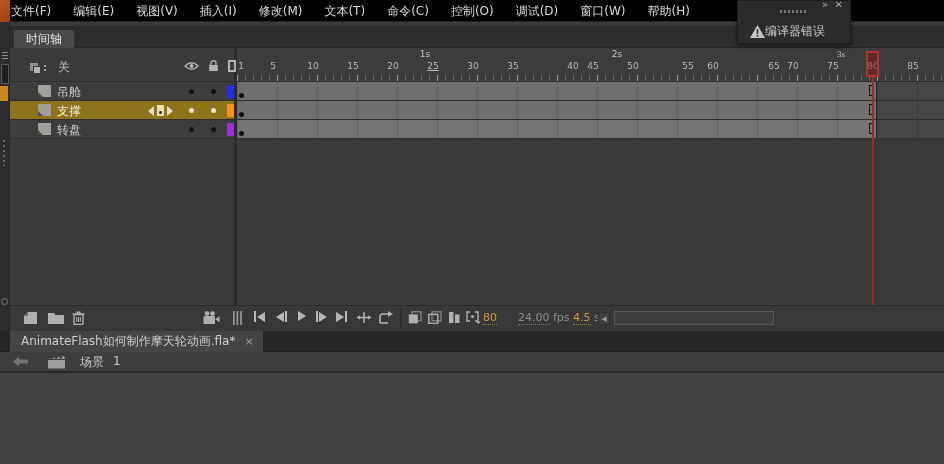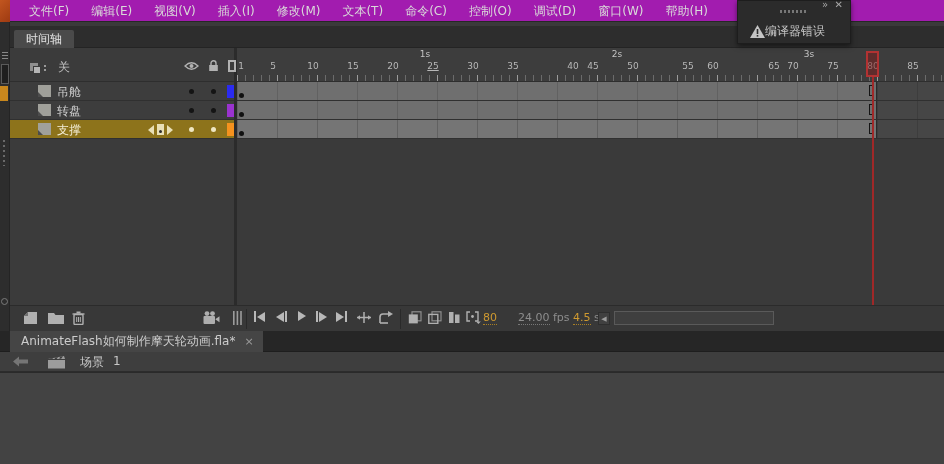--- a/index.html
+++ b/index.html
@@ -4,21 +4,21 @@
 <style>
   * { margin:0; padding:0; box-sizing:border-box; }
   html,body { background:#2a2a2a; }
   #app {
     position:relative; width:944px; height:464px; overflow:hidden;
     background:#3a3a3a; font-family:"DejaVu Sans","Liberation Sans",sans-serif;
     color:#d6d6d6; -webkit-font-smoothing:antialiased;
   }
   
   #menubar { position:absolute; left:0; top:0; width:944px; height:22px;
-    background:#a21caf; border-bottom:1px solid #272727; display:flex; align-items:center; padding-left:18px; }
+    background:#000000; border-bottom:1px solid #272727; display:flex; align-items:center; }
   .menu-item { font-size:12px; color:#d9d9d9; padding:0 11px; line-height:22px; cursor:default; }
   #logo-frag { position:absolute; left:0; top:0; width:10px; height:22px;
     background:linear-gradient(135deg,#c2561f 0%,#9e3a12 100%); }
   
   #compiler-panel { position:absolute; left:737px; top:0; width:114px; height:44px;
     background:#2b2b2b; border:1px solid #1d1d1d; box-shadow:0 2px 5px rgba(0,0,0,.5); z-index:20; }
   #compiler-panel .phead { position:relative; height:18px; }
   .collapse-glyph { position:absolute; right:22px; top:-2px; font-size:10px; color:#a8a8a8; }
   .close-glyph { position:absolute; right:7px; top:-2px; font-size:10px; color:#a8a8a8; }
   .gripper { position:absolute; left:50%; top:9px; transform:translateX(-50%); width:28px; height:3px;
@@ -195,38 +195,38 @@
           <span class="h-box"></span>
         </div>
         <div id="layer-names">
             <div class="lrow">
               <span class="licon"></span>
               <span class="lname">吊舱</span>
               <span class="vdot da"></span>
               <span class="vdot db"></span>
               <span class="swatch" style="background: rgb(43, 43, 240);"></span>
             </div>
-            <div class="lrow">
-              <span class="licon"></span>
-              <span class="lname">转盘</span>
-              <span class="vdot da"></span>
-              <span class="vdot db"></span>
-              <span class="swatch" style="background: rgb(154, 51, 207);"></span>
-            </div>
             <div class="lrow sel">
               <span class="licon"></span>
               <span class="lname">支撑</span>
               <span class="lnav">
                 <span class="ntri-l"></span>
                 <span class="nbox"></span>
                 <span class="ntri-r"></span>
               </span>
               <span class="vdot da"></span>
               <span class="vdot db"></span>
               <span class="swatch" style="background: rgb(245, 146, 30);"></span>
+            </div>
+            <div class="lrow">
+              <span class="licon"></span>
+              <span class="lname">转盘</span>
+              <span class="vdot da"></span>
+              <span class="vdot db"></span>
+              <span class="swatch" style="background: rgb(154, 51, 207);"></span>
             </div>
           </div>
       </div>
 
       <div id="fpanel">
         <div id="ruler">
           <div id="ph-marker" style="left: 629px;"></div>
         <span class="fl" style="left: 4px;">1</span>
             <span class="fl" style="left: 36px;">5</span>
             <span class="fl" style="left: 76px;">10</span>
@@ -240,21 +240,21 @@
             <span class="fl" style="left: 396px;">50</span>
             <span class="fl" style="left: 436px; margin-left: 15px;">55</span>
             <span class="fl" style="left: 476px;">60</span>
             <span class="fl" style="left: 537px; text-align: center;">65</span>
             <span class="fl" style="left: 556px;">70</span>
             <span class="fl" style="left: 596px;">75</span>
             <span class="fl" style="left: 636px;">80</span>
             <span class="fl" style="left: 676px;">85</span>
             <span class="sl" style="left: 188px;">1s</span>
             <span class="sl" style="left: 380px;">2s</span>
-            <span class="sl" style="left: 572px;">3s</span>
+            <span class="sl" style="left: 604px; font-family: Liberation Serif, serif;">3s</span>
           </div>
         <div id="frame-rows">
             <div class="frow">
               <div class="fspan" style="width: 640px;">
                 <span class="kdot"></span>
                 <span class="endrect" style="left: 632px;"></span>
               </div>
             </div>
             <div class="frow">
               <div class="fspan" style="width: 640px;">

